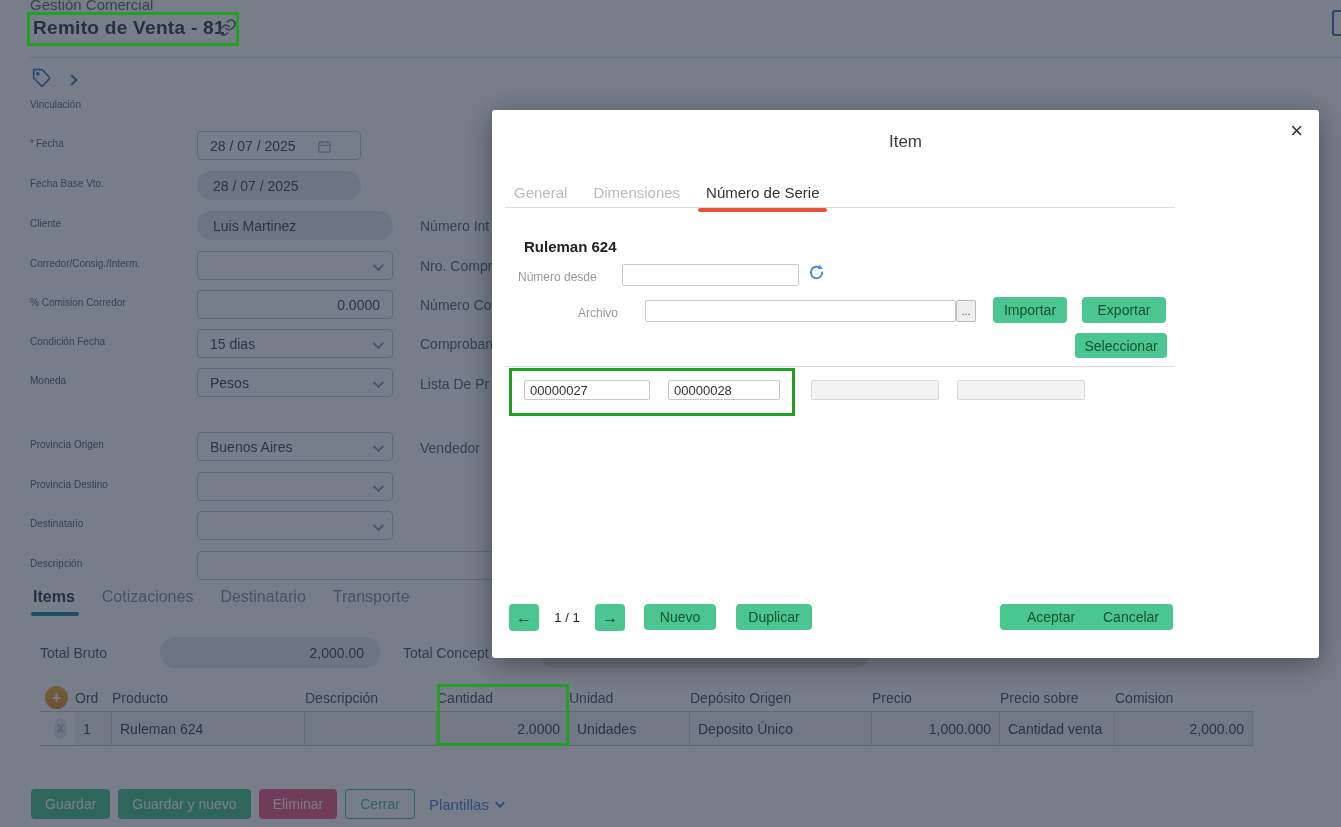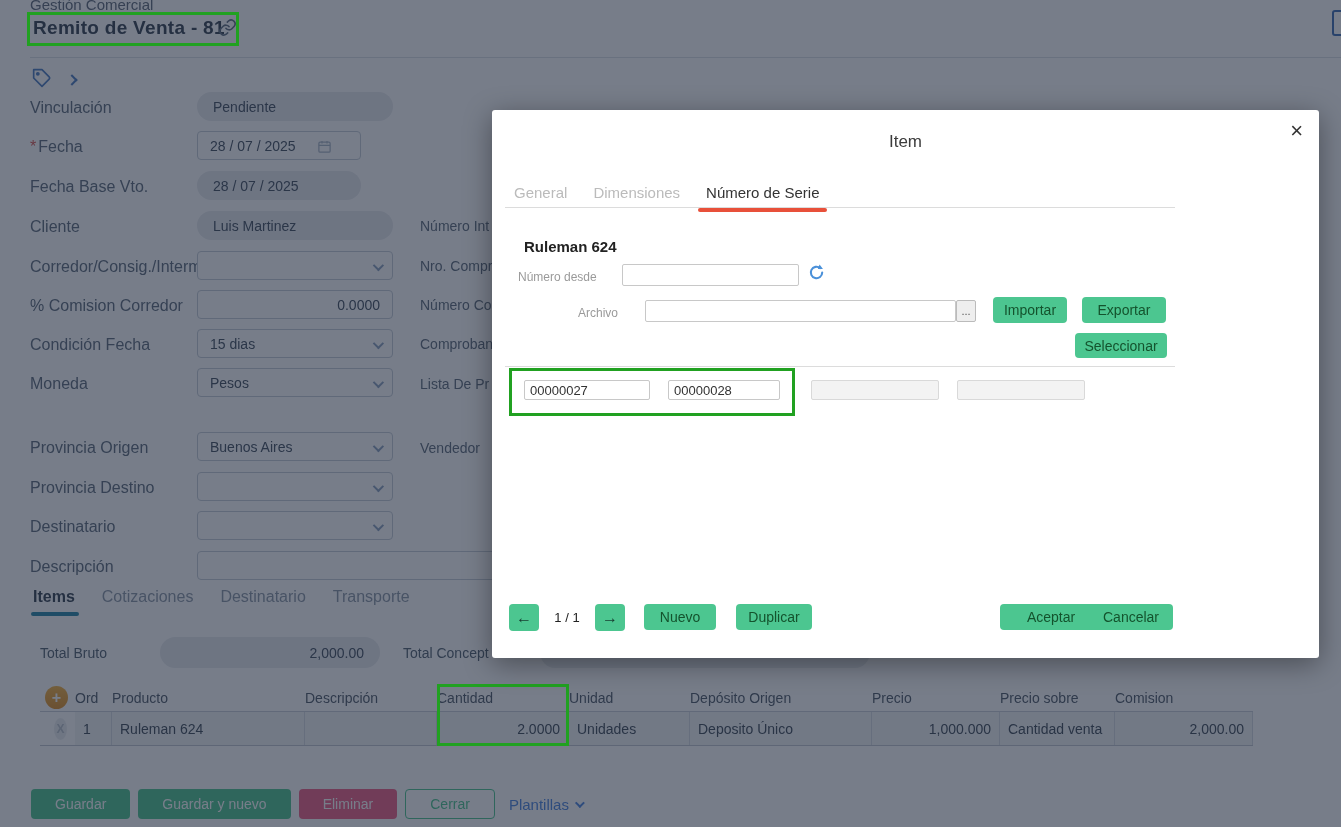--- a/index.html
+++ b/index.html
@@ -10,21 +10,21 @@
   .page { position:absolute; inset:0; background:#fff; }
   .breadcrumb { position:absolute; left:30px; top:-4px; font-size:15px; color:#5c6878; }
   .page-title { position:absolute; left:33px; top:17px; font-size:19px; font-weight:700; color:#34404f; letter-spacing:.3px; }
   .link-icon { position:absolute; left:218px; top:18px; }
   .top-divider { position:absolute; left:30px; top:57px; right:0; height:1px; background:#dde1e7; }
   .partial-btn { position:absolute; right:-4px; top:10px; width:13px; height:26px; border:2px solid #3a6cb5; border-radius:3px; background:#fff; }
   .icon-row { position:absolute; left:32px; top:68px; display:flex; gap:16px; align-items:center; }
   .chev-right { width:8px; height:8px; border-top:2px solid #4a7bc0; border-right:2px solid #4a7bc0; transform:rotate(45deg); }
 
   .fr { position:absolute; left:30px; width:470px; height:29px; }
-  .flabel { position:absolute; left:0; top:7px; font-size:16px; color:#5c6a7a; white-space:nowrap; }
+  .flabel { position:absolute; left:0; top:7px; font-size:10px; color:#5c6a7a; white-space:nowrap; }
   .req { color:#d9534f; margin-right:2px; }
   .ctrl { position:absolute; left:167px; top:0; height:29px; width:196px; font-size:14px; color:#414e5e; display:flex; align-items:center; }
   .pill { background:#e8eaee; border-radius:15px; padding:0 16px; }
   .boxed { background:#fff; border:1px solid #c5ccd6; border-radius:4px; padding:0 12px; }
   .sel .chev-down { position:absolute; right:11px; top:11px; width:8px; height:8px; border-right:2px solid #8aa0bf; border-bottom:2px solid #8aa0bf; transform:rotate(45deg) translateY(-2px); }
   .num { justify-content:flex-end; }
   .wide { width:558px; }
   .cal-icon { position:absolute; right:28px; top:7px; }
 
   .mid-label { position:absolute; left:420px; font-size:14px; color:#5c6a7a; white-space:nowrap; }
@@ -41,21 +41,21 @@
   .thead, .trow { display:grid; grid-template-columns:35px 37px 193px 132px 132px 121px 182px 128px 115px 138px; }
   .thead { height:28px; align-items:center; color:#4d5866; border-bottom:1px solid #c9ced6; }
   .trow { height:34px; align-items:center; color:#3d4956; background:#f2f4f6; border-bottom:1px solid #c0c6cf; }
   .trow > div { height:100%; display:flex; align-items:center; padding:0 8px; border-right:1px solid #d5dae0; }
   .trow > div:first-child { border-right:none; background:#fff; }
   .cell-r { justify-content:flex-end; }
   .add-btn { width:23px; height:23px; border-radius:50%; background:linear-gradient(#f4b13f,#e09026); color:#fff; font-size:16px; font-weight:700; display:flex; align-items:center; justify-content:center; margin-left:5px; }
   .del-btn { width:22px; height:22px; border-radius:50%; background:#eceef1; color:#bac1ca; font-size:12px; font-weight:700; display:flex; align-items:center; justify-content:center; margin-left:6px; }
 
   .actions { position:absolute; left:31px; top:789px; display:flex; gap:8px; align-items:center; }
-  .abtn { height:30px; border:none; border-radius:4px; font-size:14px; color:#fff; font-family:inherit; padding:0 24px; }
+  .abtn { height:30px; border:none; border-radius:4px; font-size:14px; color:#fff; font-family:inherit; padding:0 14px; }
   .abtn.green { background:#4cc690; }
   .abtn.pink { background:#ef5d85; }
   .abtn.outline { background:transparent; border:1px solid #4cc690; color:#4cc690; }
   .plantillas { margin-left:6px; font-size:15px; color:#4a84e0; display:flex; align-items:center; gap:6px; }
   .plantillas .chev-down-sm { width:7px; height:7px; border-right:2px solid #4a84e0; border-bottom:2px solid #4a84e0; transform:rotate(45deg) translateY(-2px); }
 
   
   .overlay { position:absolute; inset:0; background:rgba(28,38,58,0.60); z-index:10; }
   .hl { position:absolute; border:3px solid #21a121; z-index:20; }
   .hl-title { left:27px; top:12px; width:212px; height:34px; }
@@ -104,23 +104,20 @@
         <svg width="20" height="20" viewBox="0 0 24 24" fill="none" stroke="#4a7bc0" stroke-width="2" stroke-linejoin="round">
           <path d="M20.59 13.41 12 22 2 12V2h10l8.59 8.59a2 2 0 0 1 0 2.82z"></path>
           <circle cx="7" cy="7" r="1.3" fill="#4a7bc0"></circle>
         </svg>
       </span>
       <span class="chev-right"></span>
     </div>
 
     <div class="fr" style="top:92px">
       <span class="flabel">Vinculación</span>
-      <div class="ctrl pill">
-          <span>Pendiente</span>
-        </div>
     </div>
 
     <div class="fr" style="top:131px">
       <span class="flabel"><span class="req">*</span><span>Fecha</span></span>
       <div class="ctrl boxed" style="width:164px">
         <span>28 / 07 / 2025</span>
         <span class="cal-icon">
           <svg width="15" height="15" viewBox="0 0 24 24" fill="none" stroke="#a9b6c6" stroke-width="2">
             <rect x="3" y="5" width="18" height="16" rx="2"></rect>
               <path d="M3 10h18M8 3v4M16 3v4"></path>

